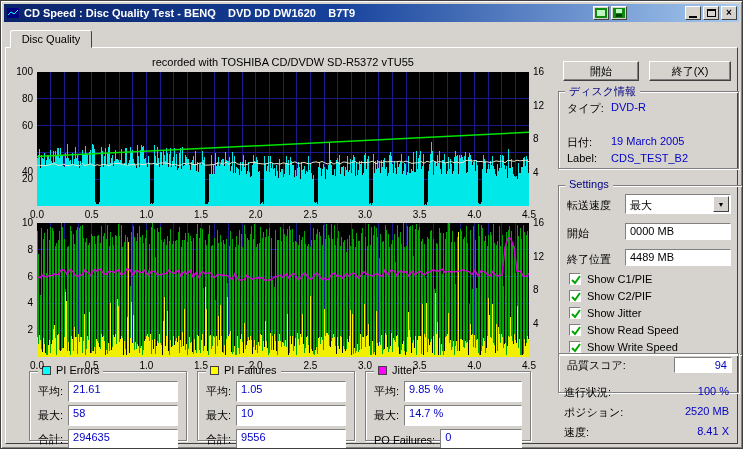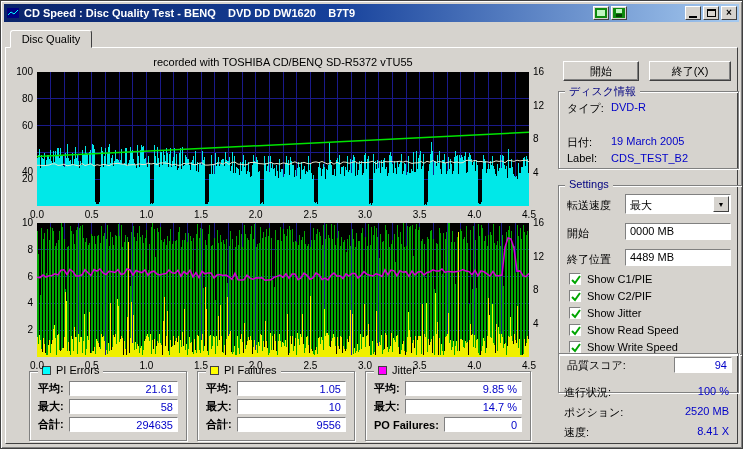--- a/index.html
+++ b/index.html
@@ -40,22 +40,22 @@
   .combo-text{position:absolute;left:4px;top:3px;color:#000;}
   .combo-arrow{position:absolute;right:1px;top:1px;bottom:1px;width:16px;background:#D6D3CE;
     border:1px solid;border-color:#FFFFFF #404040 #404040 #FFFFFF;font-size:7px;display:flex;align-items:center;justify-content:center;color:#000;}
   .cbrow{position:absolute;left:10px;height:14px;display:flex;align-items:center;gap:6px;}
   .cb{width:12px;height:12px;background:#FFFFFF;border:1px solid;border-color:#808080 #FFFFFF #FFFFFF #808080;flex:none;position:relative;}
   .cb svg{position:absolute;left:0px;top:0px;}
   .legend .lg-title{position:absolute;top:-8px;left:8px;background:#D6D3CE;padding:0 4px;display:flex;align-items:center;gap:5px;color:#000;}
   .swatch{width:9px;height:9px;border:1px solid #404040;flex:none;}
   .lg-rows{padding:9px 8px 0 8px;}
   .lg-row{display:flex;align-items:center;margin-bottom:3px;}
-  .lg-label{margin-right:5px;white-space:nowrap;color:#000;font-weight:bold;}
-  .lg-field{flex:1;text-align:right;color:#0000C8;height:15px;}
+  .lg-label{margin-right:5px;white-space:nowrap;color:#000;}
+  .lg-field{flex:1;color:#0000C8;height:21px;}
   .q-label{position:absolute;left:8px;top:4px;color:#000;}
   .q-field{position:absolute;right:6px;top:3px;width:58px;height:16px;text-align:right;color:#0000C8;}
   .srow{position:absolute;left:563px;right:13px;height:14px;}
   .s-label{color:#000;}
   .s-value{position:absolute;right:0;color:#0000C8;}
 </style>
 </head>
 <body>
 
 <div class="window">
@@ -91,21 +91,21 @@
     <span class="tb-btn">
         <span>×</span>
       </span>
   </div>
 
   <div class="tab">
     <span>Disc Quality</span>
   </div>
   <div class="tabpage"></div>
 
-  <div class="chart-header">recorded with TOSHIBA CD/BENQ SD-R5372 vTU55</div>
+  <div class="chart-header">recorded with TOSHIBA CD/DVDW SD-R5372 vTU55</div>
   <div id="chart1" class="plot" style="top:71px"><svg width="492" height="134" shape-rendering="crispEdges">
         <rect width="492" height="134" fill="#000000"></rect>
         <line x1="13.7" y1="0" x2="13.7" y2="134" stroke="#1A1A8A"></line>
         <line x1="27.3" y1="0" x2="27.3" y2="134" stroke="#1A1A8A"></line>
         <line x1="41.0" y1="0" x2="41.0" y2="134" stroke="#1A1A8A"></line>
         <line x1="54.7" y1="0" x2="54.7" y2="134" stroke="#1A1A8A"></line>
         <line x1="68.3" y1="0" x2="68.3" y2="134" stroke="#1A1A8A"></line>
         <line x1="82.0" y1="0" x2="82.0" y2="134" stroke="#1A1A8A"></line>
         <line x1="95.7" y1="0" x2="95.7" y2="134" stroke="#1A1A8A"></line>
         <line x1="109.3" y1="0" x2="109.3" y2="134" stroke="#1A1A8A"></line>

